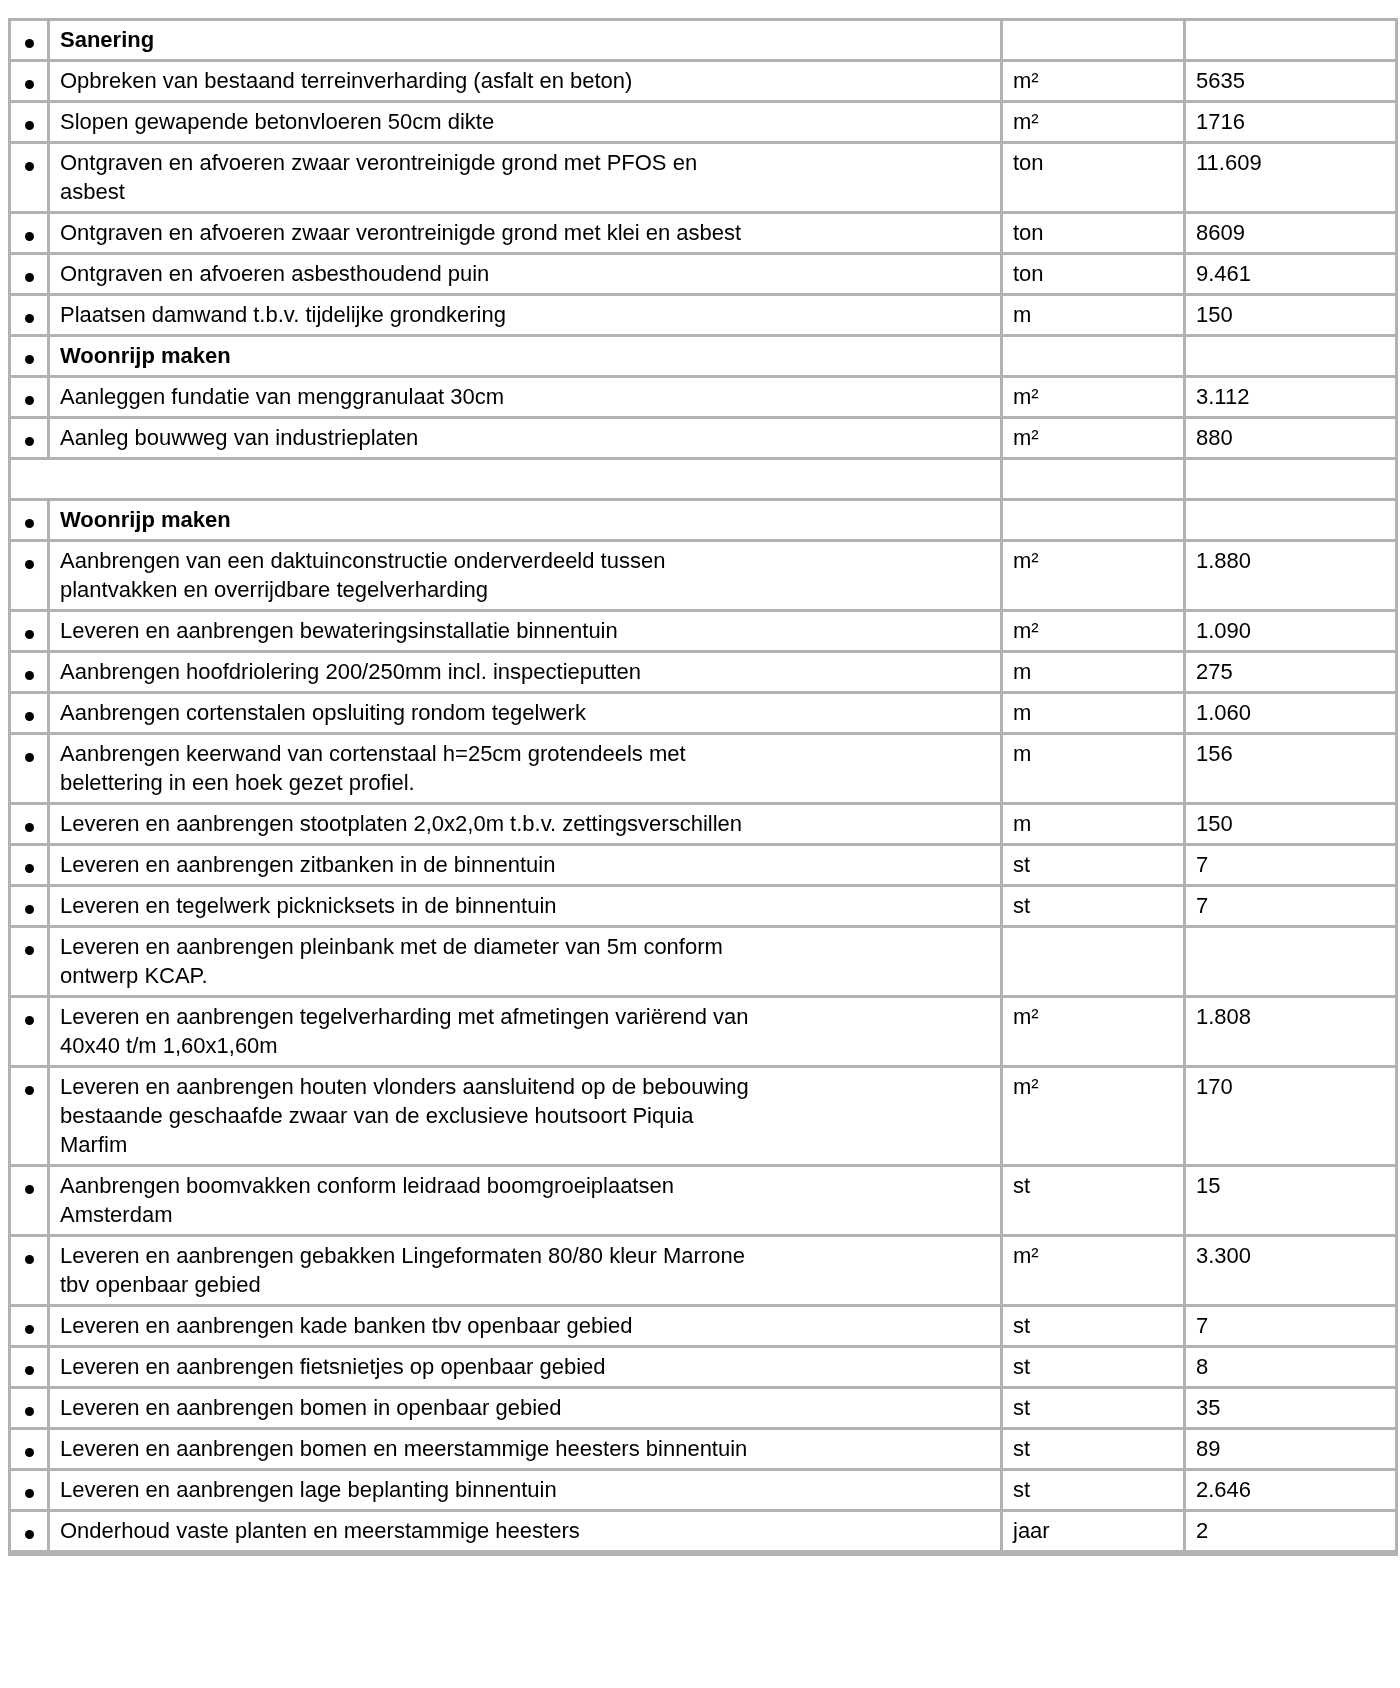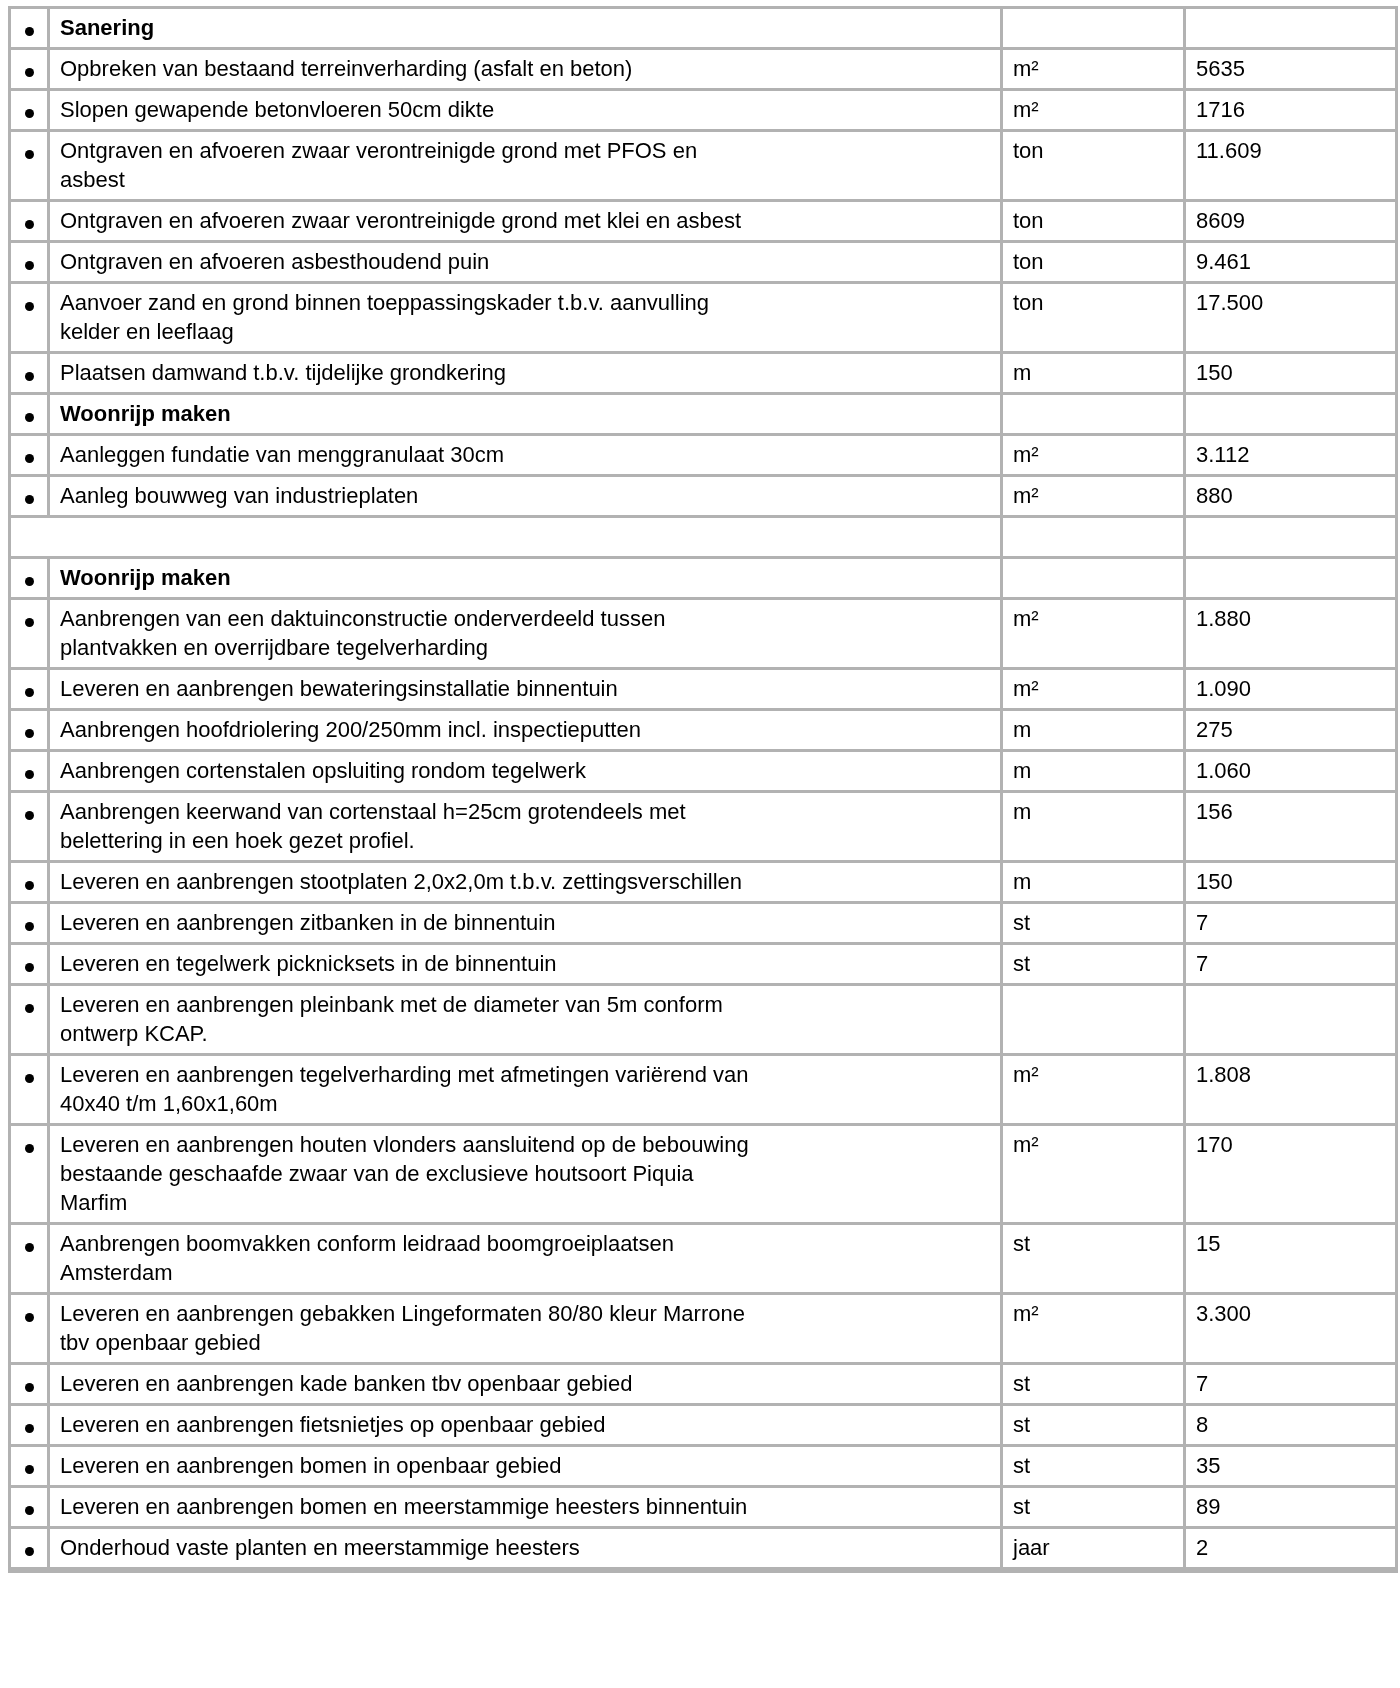--- a/index.html
+++ b/index.html
@@ -14,21 +14,21 @@
     overflow: hidden;
   }
   .page {
     width: 1400px;
     height: 1688px;
     background: #ffffff;
   }
   table.work-table {
     border-collapse: collapse;
     table-layout: fixed;
-    margin: 6px 0 0 8px;
+    margin: 18px 0 0 8px;
     width: 1387px;
     border: 3px solid #b2b2b2;
     border-bottom-width: 6px;
   }
   table.work-table td {
     border: 3px solid #b2b2b2;
     vertical-align: top;
     font-size: 22px;
     line-height: 29px;
     color: #000000;
@@ -130,30 +130,20 @@
             <div class="desc-inner">Ontgraven en afvoeren asbesthoudend puin</div>
           </td>
           <td class="unit-cell">ton</td>
           <td class="qty-cell">9.461</td>
         </tr>
         <tr>
           <td class="bullet-cell">
             <span class="bullet-dot"></span>
           </td>
           <td class="desc-cell">
-            <div class="desc-inner">Aanvoer zand en grond binnen toeppassingskader t.b.v. aanvulling kelder en leeflaag</div>
-          </td>
-          <td class="unit-cell">ton</td>
-          <td class="qty-cell">17.500</td>
-        </tr>
-        <tr>
-          <td class="bullet-cell">
-            <span class="bullet-dot"></span>
-          </td>
-          <td class="desc-cell">
             <div class="desc-inner">Plaatsen damwand t.b.v. tijdelijke grondkering</div>
           </td>
           <td class="unit-cell">m</td>
           <td class="qty-cell">150</td>
         </tr>
         <tr class="section-header-row">
           <td class="bullet-cell">
             <span class="bullet-dot"></span>
           </td>
           <td class="desc-cell">
@@ -359,20 +349,30 @@
         </tr>
         <tr>
           <td class="bullet-cell">
             <span class="bullet-dot"></span>
           </td>
           <td class="desc-cell">
             <div class="desc-inner">Leveren en aanbrengen bomen en meerstammige heesters binnentuin</div>
           </td>
           <td class="unit-cell">st</td>
           <td class="qty-cell">89</td>
+        </tr>
+        <tr>
+          <td class="bullet-cell">
+            <span class="bullet-dot"></span>
+          </td>
+          <td class="desc-cell">
+            <div class="desc-inner">Leveren en aanbrengen lage beplanting binnentuin</div>
+          </td>
+          <td class="unit-cell">st</td>
+          <td class="qty-cell">2.646</td>
         </tr>
         <tr>
           <td class="bullet-cell">
             <span class="bullet-dot"></span>
           </td>
           <td class="desc-cell">
             <div class="desc-inner">Onderhoud vaste planten en meerstammige heesters</div>
           </td>
           <td class="unit-cell">jaar</td>
           <td class="qty-cell">2</td>

